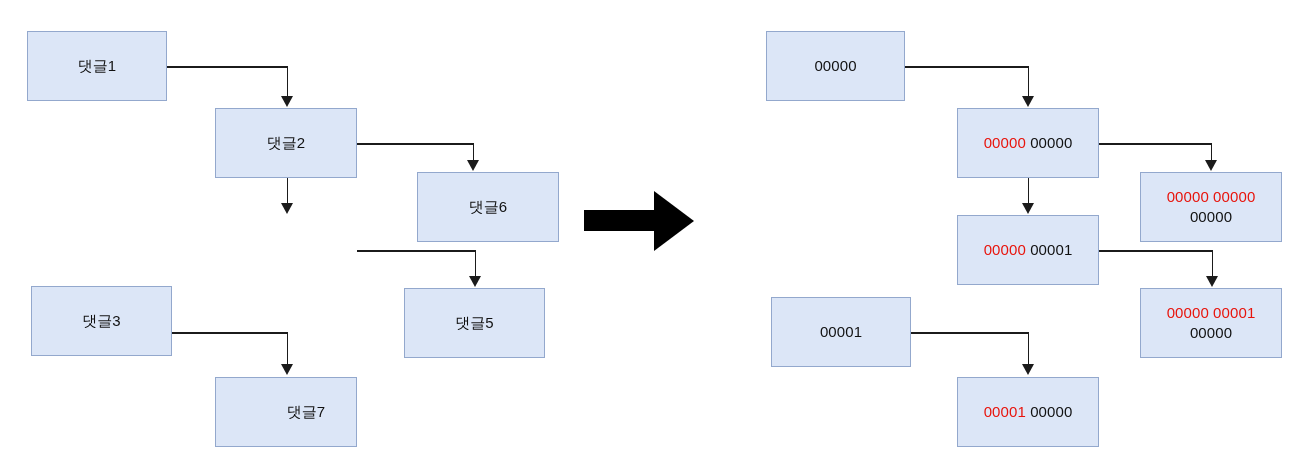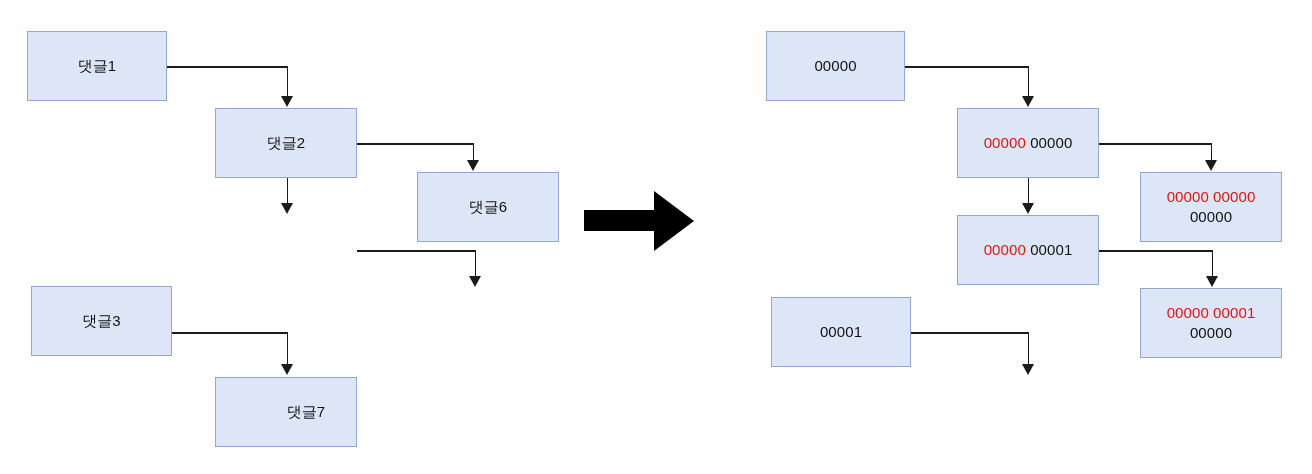--- a/index.html
+++ b/index.html
@@ -75,20 +75,23 @@
   </div>
   <div class="node" style="left:215px; top:108px; width:142px; height:70px;">
     <span class="txt">댓글2</span>
   </div>
   <div class="node" style="left:417px; top:172px; width:142px; height:70px;">
     <span class="txt">댓글6</span>
   </div>
   <div class="node" style="left:31px; top:286px; width:141px; height:70px;">
     <span class="txt">댓글3</span>
   </div>
+  <div class="node" style="left:404px; top:288px; width:141px; height:70px;">
+    <span class="txt">댓글5</span>
+  </div>
   <div class="node" style="left:215px; top:377px; width:142px; height:70px;padding-left:40px;">
     <span class="txt">댓글7</span>
   </div>
 
   <div class="hline" style="left:167px; top:66px; width:121px;"></div>
   <div class="vline" style="left:286.5px; top:66px; height:31px;"></div>
   <div class="arrowhead" style="left:286.5px; top:96px; transform:translateX(-6px);"></div>
 
   <div class="hline" style="left:357px; top:143px; width:117px;"></div>
   <div class="vline" style="left:472.5px; top:143px; height:18px;"></div>
@@ -141,20 +144,25 @@
     </div>
   </div>
 
   <div class="node" style="left:1140px; top:288px; width:142px; height:70px;">
     <div>
       <span class="txt red">00000 00001</span>
       <span class="txt blk">00000</span>
     </div>
   </div>
 
+  <div class="node" style="left:957px; top:377px; width:142px; height:70px;">
+    <div>
+      <span class="txt"><span class="red">00001</span>&nbsp;<span class="blk">00000</span></span>
+    </div>
+  </div>
 
   <div class="hline" style="left:905px; top:66px; width:124px;"></div>
   <div class="vline" style="left:1027.5px; top:66px; height:31px;"></div>
   <div class="arrowhead" style="left:1027.5px; top:96px; transform:translateX(-6px);"></div>
 
   <div class="hline" style="left:1099px; top:143px; width:113px;"></div>
   <div class="vline" style="left:1210.5px; top:143px; height:18px;"></div>
   <div class="arrowhead" style="left:1210.5px; top:160px; transform:translateX(-6px);"></div>
 
   <div class="vline" style="left:1027.5px; top:178px; height:26px;"></div>

